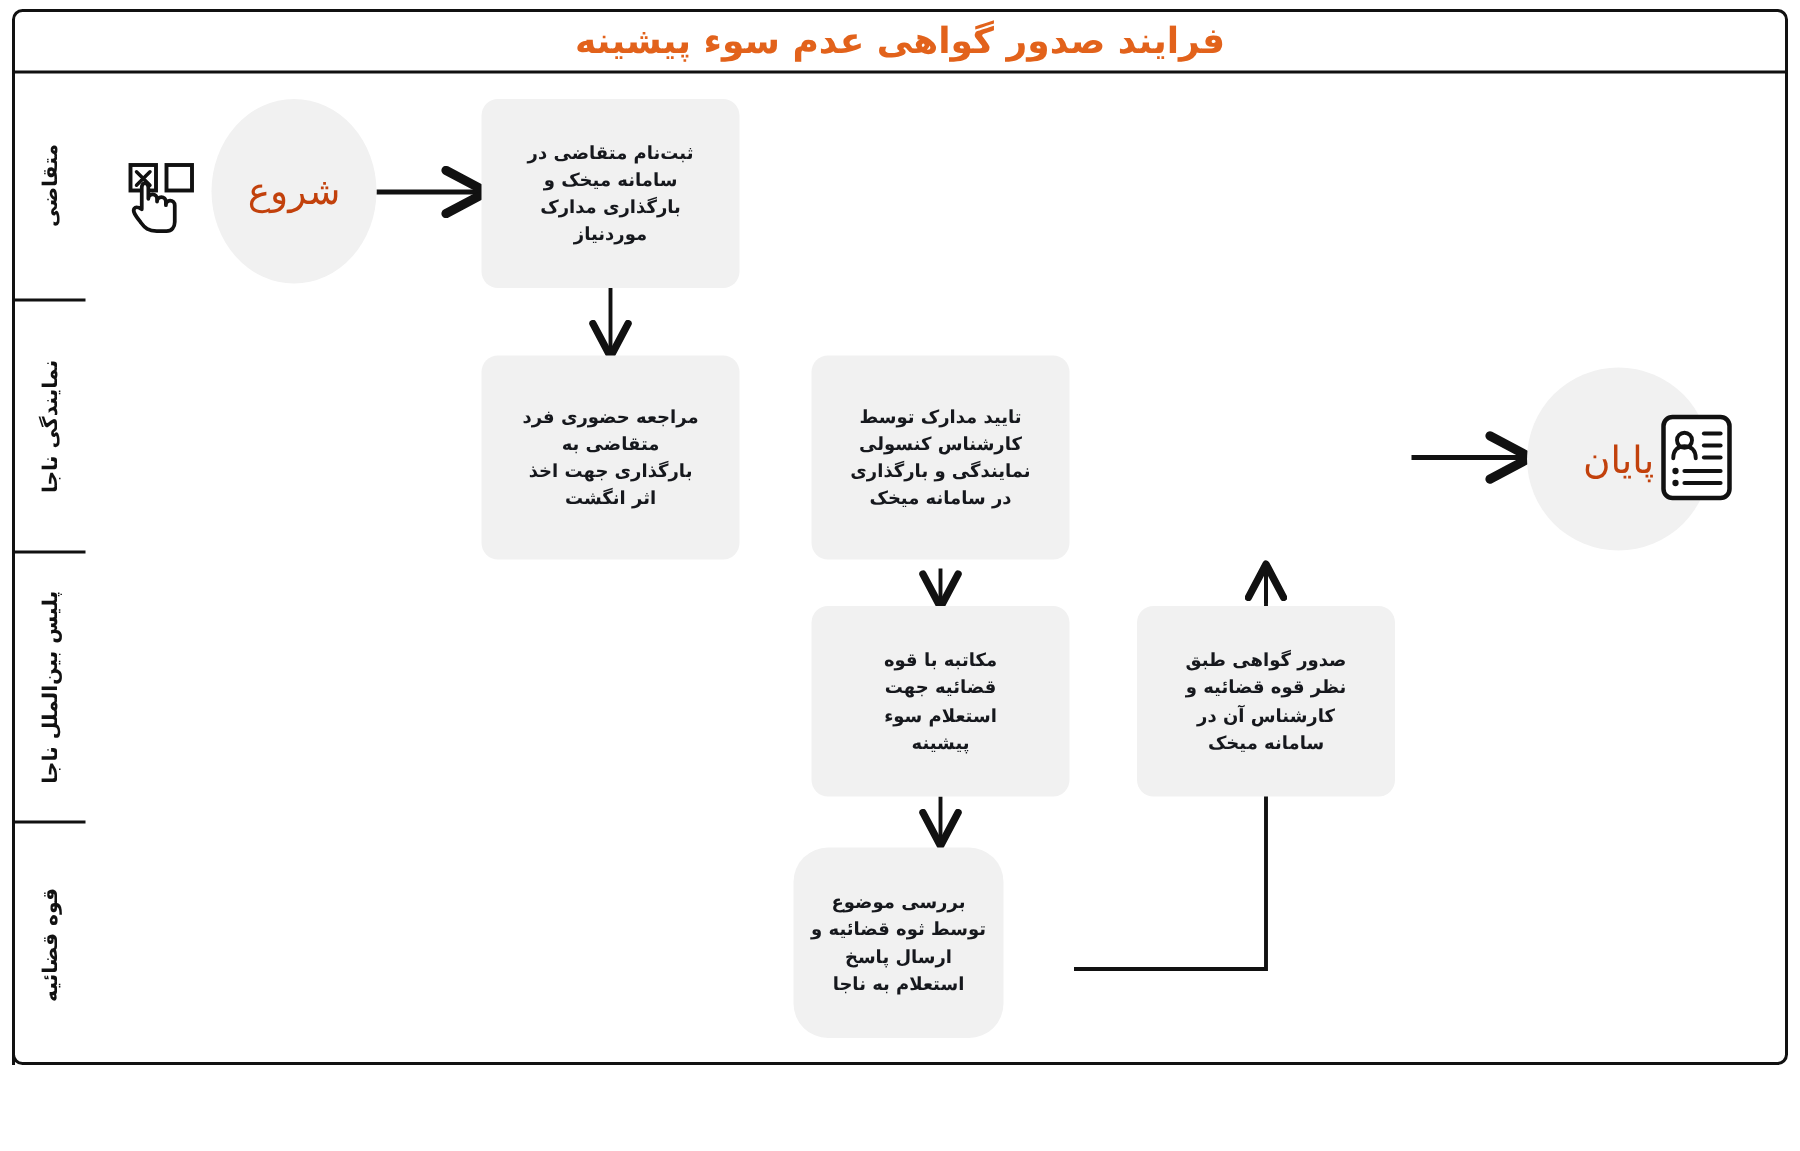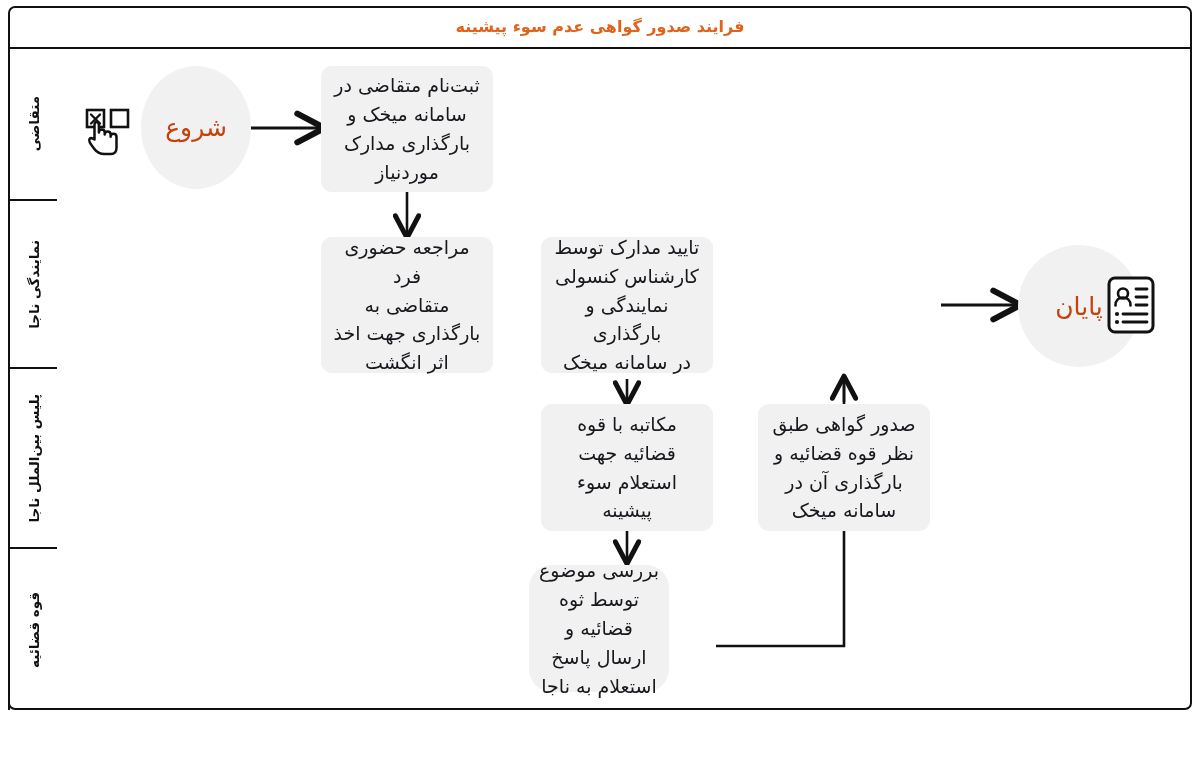--- a/index.html
+++ b/index.html
@@ -27,21 +27,21 @@
   .titlebar{
     position:absolute;
     left:8px;top:6px;
     width:1184px;height:43px;
     box-sizing:border-box;
     border-bottom:2.5px solid #111;
     display:flex;align-items:center;justify-content:center;
   }
   .title-text{
     color:#E2621B;
-    font-size:16px;
+    font-size:24px;
     font-weight:bold;
     letter-spacing:0px;
     direction:rtl;
   }
 
   
   .lane-col{
     position:absolute;
     left:8px;top:49px;
     width:47px;height:661px;
@@ -76,26 +76,26 @@
   .node{
     position:absolute;
     background:#f1f1f1;
     border-radius:11px;
     display:flex;align-items:center;justify-content:center;
     text-align:center;
     box-sizing:border-box;
     padding:6px 8px;
   }
   .node-text{
-    font-size:19px;
+    font-size:12px;
     line-height:1.52;
     color:#16181d;
     direction:rtl;
     white-space:pre-line;
-    font-weight:400;
+    font-weight:700;
   }
   .terminator{
     position:absolute;
     background:#f1f1f1;
     border-radius:50%;
     display:flex;align-items:center;justify-content:center;
   }
   .terminator-text{
     font-size:25px;
     font-weight:normal;
@@ -220,21 +220,21 @@
     <div class="node" style="left:486px;top:355px;width:172px;height:127px;">
       <span class="node-text">مکاتبه با قوه
 قضائیه جهت
 استعلام سوء
 پیشینه</span>
     </div>
 
     <div class="node" style="left:703px;top:355px;width:172px;height:127px;">
       <span class="node-text">صدور گواهی طبق
 نظر قوه قضائیه و
-بارگذاری آن در
+کارشناس آن در
 سامانه میخک</span>
     </div>
 
     <div class="node" style="left:474px;top:516px;width:140px;height:127px;border-radius:23px;">
       <span class="node-text">بررسی موضوع
 توسط ثوه قضائیه و
 ارسال پاسخ
 استعلام به ناجا</span>
     </div>
 

